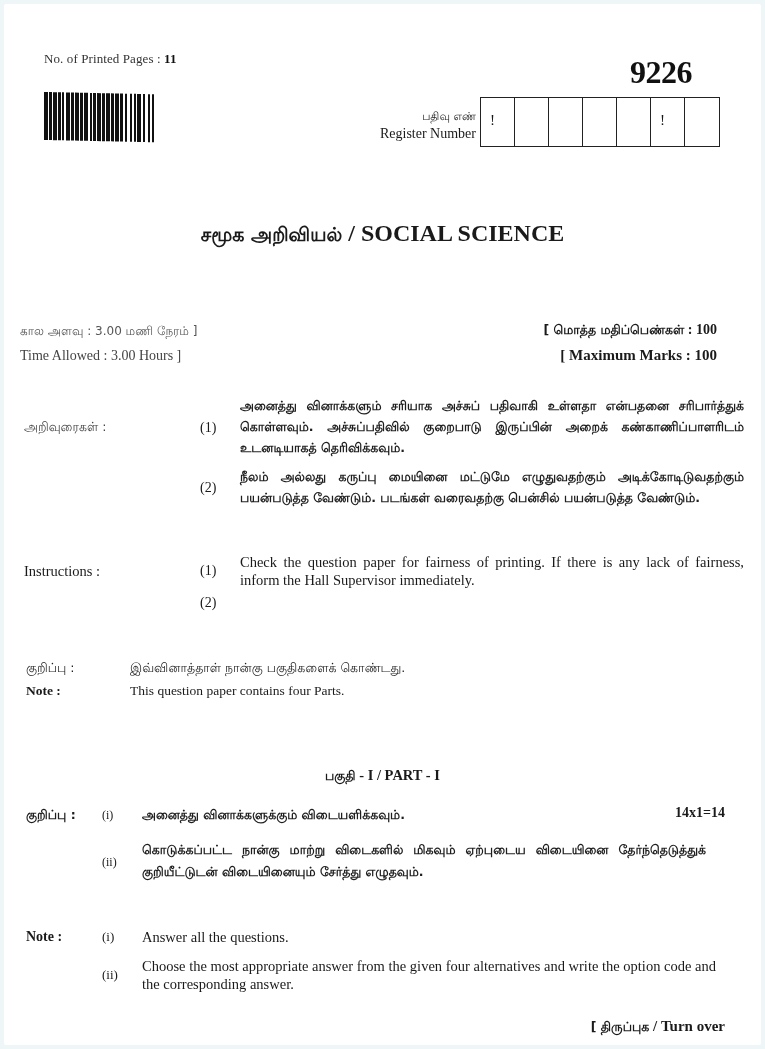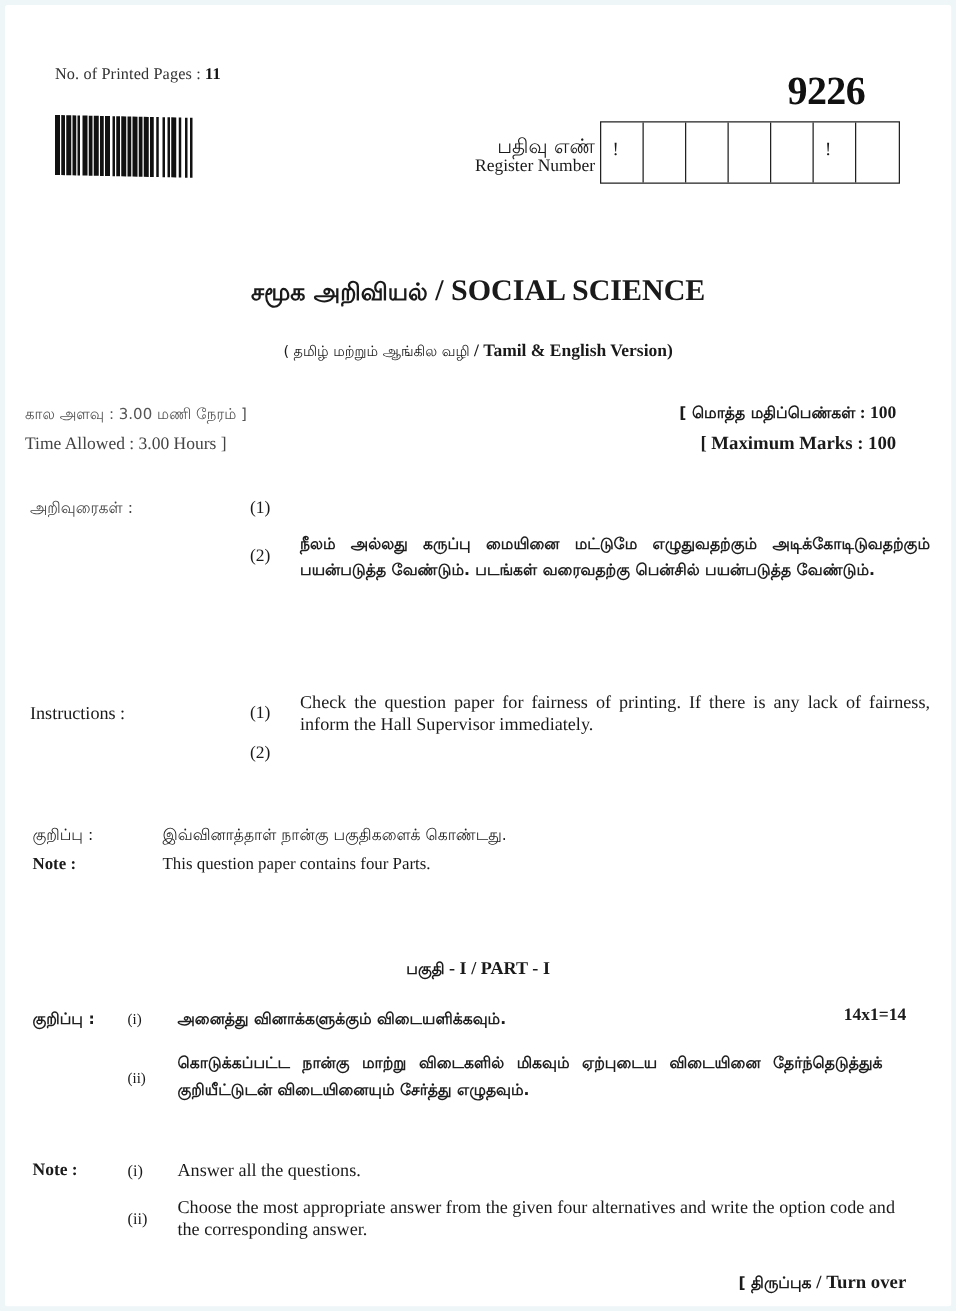--- a/index.html
+++ b/index.html
@@ -9,21 +9,21 @@
       position: absolute; left: 4px; top: 4px; width: 757px; height: 1041px;
       background: #ffffff; border-radius: 2px;
     }
     .abs { position: absolute; }
     .printed-pages { left: 40px; top: 47px; font-size: 13px; color: #333; letter-spacing: 0.1px; }
     .printed-pages b { font-weight: bold; color: #111; }
     .code { left: 626px; top: 50px; font-size: 32px; font-weight: bold; color: #111; letter-spacing: -0.5px; }
     .barcode { left: 40px; top: 90px; width: 196px; height: 48px; display: flex; gap: 0; align-items: stretch; transform: skewY(1.2deg); }
     .barcode span { display: block; background: #111; height: 100%; }
     .reg-labels { left: 356px; top: 104px; width: 116px; text-align: right; line-height: 17px; }
-    .reg-labels .ta { font-family: "DejaVu Sans", sans-serif; font-size: 16px; }
+    .reg-labels .ta { font-family: "DejaVu Sans", sans-serif; font-size: 11px; }
     .reg-labels .en { font-size: 14px; }
     .reg-grid { left: 476px; top: 93px; height: 50px; display: flex; border: 1.5px solid #222; }
     .reg-cell { width: 34px; height: 100%; border-right: 1.5px solid #222; position: relative; font-size: 15px; }
     .reg-cell:last-child { border-right: none; }
     .reg-cell .mark { position: absolute; top: 14px; left: 9px; }
     .part-title { left: 0; width: 757px; top: 184px; text-align: center; font-size: 22px; font-weight: bold; }
     .subject-title { left: 0; width: 757px; top: 216px; text-align: center; font-size: 24px; font-weight: bold; }
     .subject-title .ta { font-family: "DejaVu Sans", sans-serif; font-size: 19px; font-weight: bold; }
     .version { left: 0; width: 757px; top: 270px; text-align: center; font-size: 14px; font-weight: bold; }
     .version .ta { font-family: "DejaVu Sans", sans-serif; font-size: 11.5px; font-weight: normal; }
@@ -136,35 +136,33 @@
         <span class="mark">!</span>
       </div>
     <div class="reg-cell">
         <span class="mark"></span>
       </div>
   </div>
 
   <div class="abs subject-title">
     <span class="ta">சமூக அறிவியல்</span><span> / </span><span>SOCIAL SCIENCE</span>
   </div>
-  <div class="abs version">
-    <span class="ta">( தமிழ் மற்றும் ஆங்கில வழி</span><span> / Tamil &amp; English Version)</span>
-  </div>
 
   <div class="abs time-ta">கால அளவு : 3.00 மணி நேரம் ]</div>
   <div class="abs time-en">Time Allowed : 3.00 Hours ]</div>
   <div class="abs marks-ta">
     <span class="ta">[ மொத்த மதிப்பெண்கள்</span><span> : 100</span>
   </div>
   <div class="abs marks-en">[ Maximum Marks : 100</div>
 
   <div class="abs instr-block" style="top:391px;">
     <div class="row">
       <div class="lbl ta-body" style="font-weight:normal;color:#444;">அறிவுரைகள்  :</div>
       <div class="numcol num" style="padding-top:2px;">(1)</div>
+      <div class="txt ta-body">அனைத்து வினாக்களும் சரியாக அச்சுப் பதிவாகி உள்ளதா என்பதனை சரிபார்த்துக் கொள்ளவும். அச்சுப்பதிவில் குறைபாடு இருப்பின் அறைக் கண்காணிப்பாளரிடம் உடனடியாகத் தெரிவிக்கவும்.</div>
     </div>
     <div class="row" style="margin-top:8px;">
       <div class="lbl"></div>
       <div class="numcol num" style="padding-top:2px;">(2)</div>
       <div class="txt ta-body">நீலம் அல்லது கருப்பு மையினை மட்டுமே எழுதுவதற்கும் அடிக்கோடிடுவதற்கும் பயன்படுத்த வேண்டும். படங்கள் வரைவதற்கு பென்சில் பயன்படுத்த வேண்டும்.</div>
     </div>
   </div>
 
   <div class="abs instr-block" style="top:549px;">
     <div class="row">

